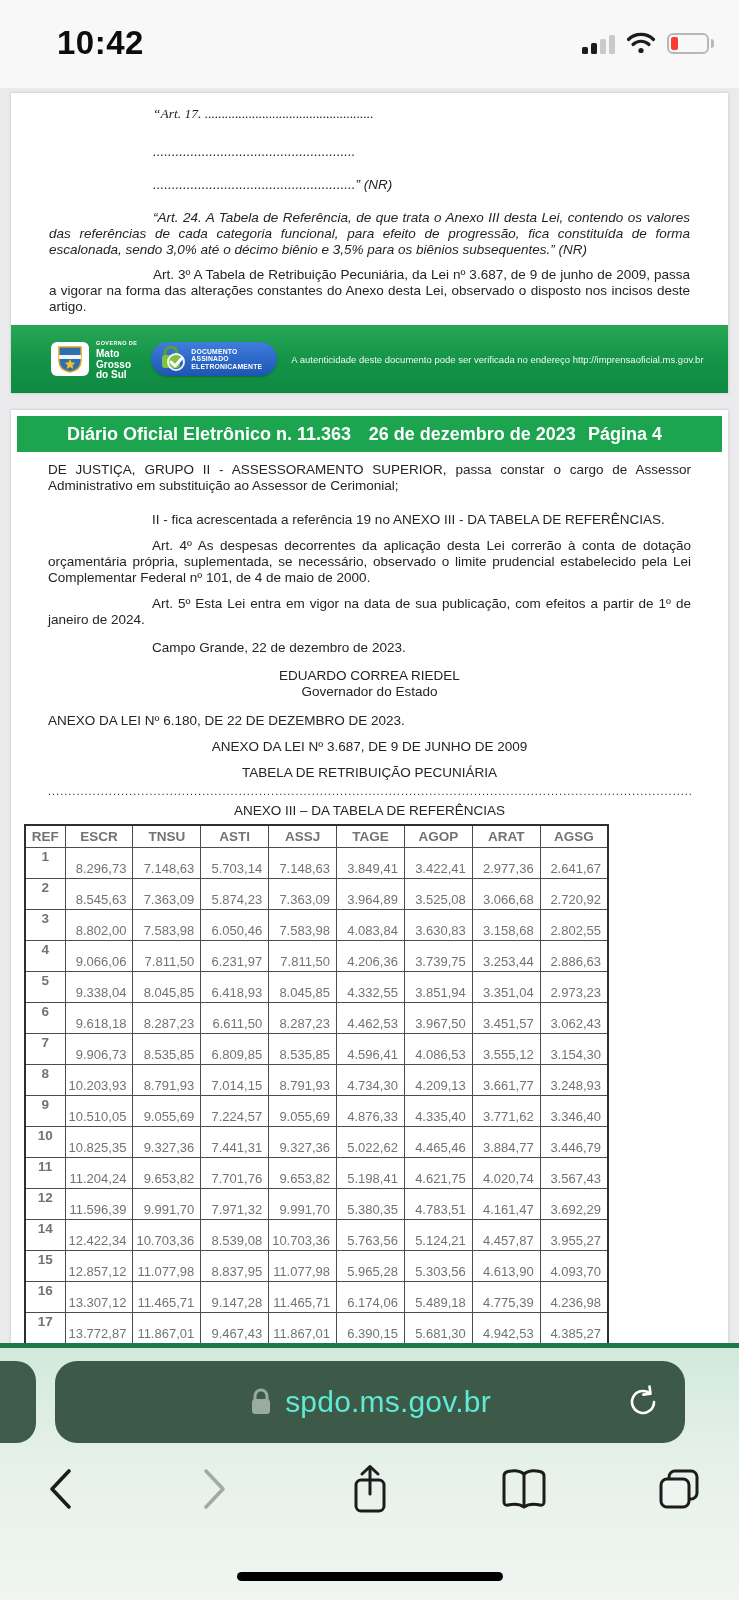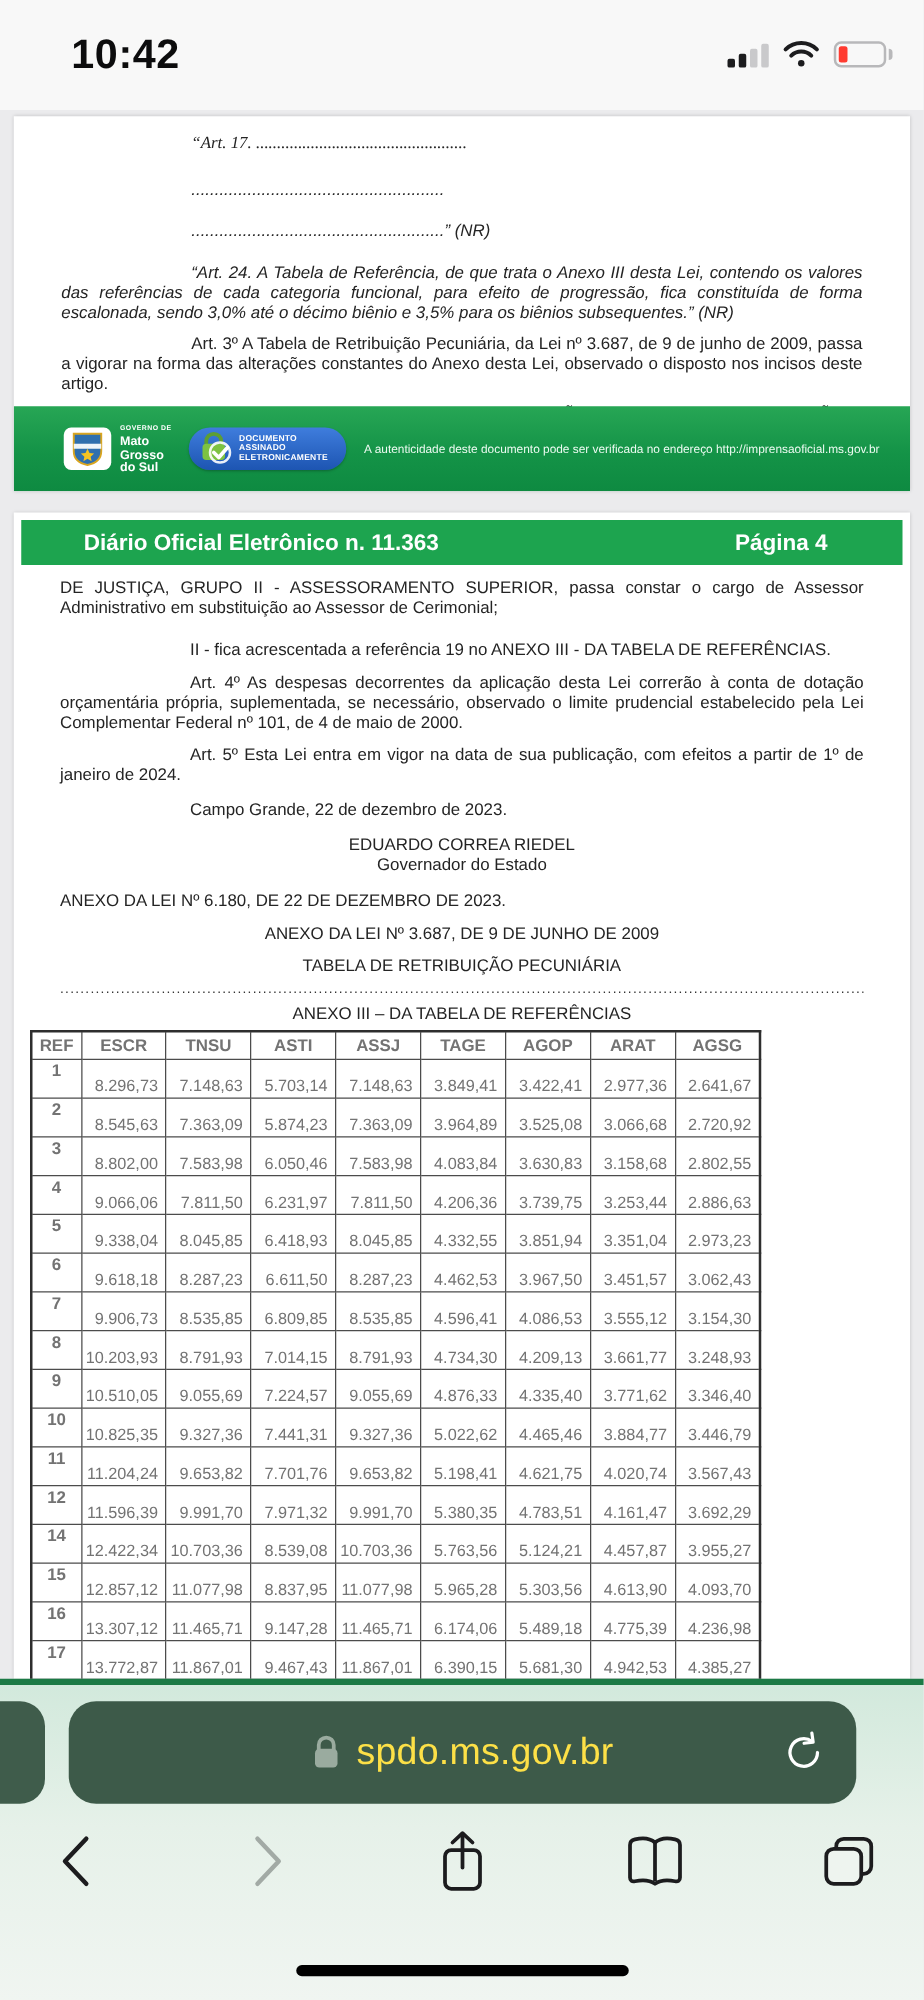--- a/index.html
+++ b/index.html
@@ -73,21 +73,21 @@
   .ref-table td.val { text-align:right; vertical-align:bottom; padding:13px 6px 2px 0; }
 
   
   .green-strip { position:absolute; top:1343px; left:0; width:739px; height:5px; background:#1b7a45; }
   .bottom-chrome { position:absolute; top:1348px; left:0; width:739px; height:252px;
     background:linear-gradient(180deg,#d2e9dc 0%,#e6f1e9 45%,#f0f5f1 100%); }
   .url-row { position:relative; height:95px; }
   .tab-sliver { position:absolute; left:0; top:13px; width:36px; height:82px; background:#3f5c4b; border-radius:0 20px 20px 0; }
   .url-pill { position:absolute; left:55px; top:13px; width:630px; height:82px; background:#3d5a49; border-radius:22px;
     display:flex; align-items:center; justify-content:center; gap:12px; }
-  .url-text { color:#fde047; font-size:30px; letter-spacing:.2px; }
+  .url-text { color:#5eead4; font-size:30px; letter-spacing:.2px; }
   .reload-btn { position:absolute; right:22px; top:50%; transform:translateY(-50%); width:40px; height:40px;
     display:flex; align-items:center; justify-content:center; background:none; border:none; }
   .toolbar { display:flex; justify-content:space-between; align-items:center; padding:18px 32px 0; }
   .tool-btn { background:none; border:none; width:56px; height:56px; display:flex; align-items:center; justify-content:center; }
   .home-indicator { position:absolute; left:237px; top:224px; width:266px; height:9px; border-radius:5px; background:#000000; }
 </style>
 </head>
 <body>
 
 <div class="screen">
@@ -157,20 +157,21 @@
         </div>
         <div class="verify">A autenticidade deste documento pode ser verificada no endereço http://imprensaoficial.ms.gov.br</div>
       </div>
     </div>
 
     <div class="page-gap"></div>
 
     <div class="page page2">
       <div class="doe-header">
         <span class="t1">Diário Oficial Eletrônico  n. 11.363</span>
+        <span class="t2">26 de dezembro de 2023</span>
         <span class="t3">Página 4</span>
       </div>
       <div class="doc-text">
         <p class="jst">DE JUSTIÇA, GRUPO II - ASSESSORAMENTO SUPERIOR, passa constar o cargo de Assessor Administrativo em substituição ao Assessor de Cerimonial;</p>
         <p class="ind" style="margin-bottom:10px;margin-top:18px;">II - fica acrescentada a referência 19 no ANEXO III - DA TABELA DE REFERÊNCIAS.</p>
         <p class="jst ind" style="margin-bottom:10px;">Art. 4º As despesas decorrentes da aplicação desta Lei correrão à conta de dotação orçamentária própria, suplementada, se necessário, observado o limite prudencial estabelecido pela Lei Complementar Federal nº 101, de 4 de maio de 2000.</p>
         <p class="jst ind" style="margin-bottom:12px;">Art. 5º Esta Lei entra em vigor na data de sua publicação, com efeitos a partir de 1º de janeiro de 2024.</p>
         <p class="ind" style="margin-bottom:12px;">Campo Grande, 22 de dezembro de 2023.</p>
         <div class="sig-block">
           <div>EDUARDO CORREA RIEDEL</div>

